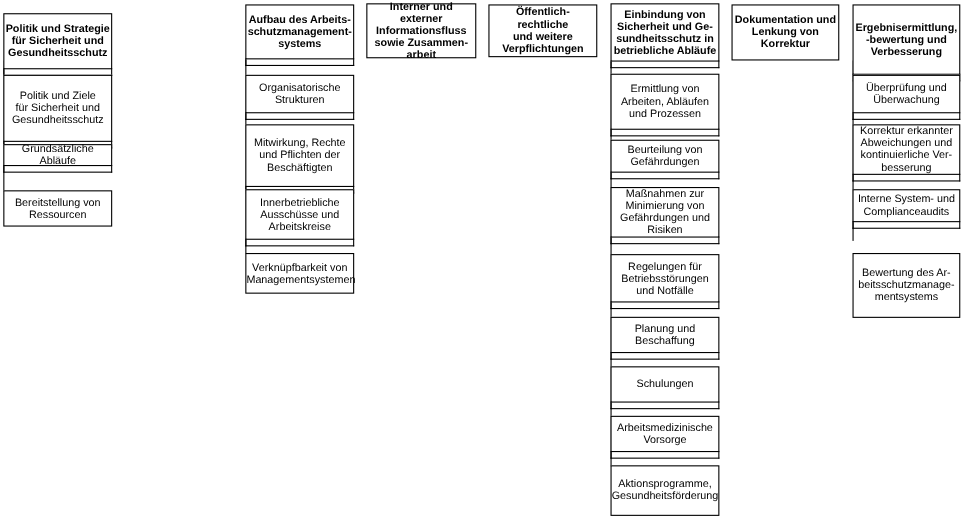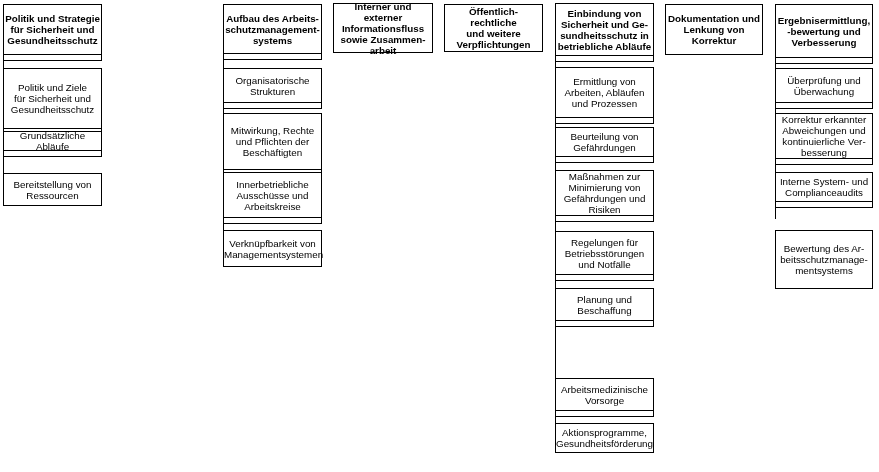--- a/index.html
+++ b/index.html
@@ -47,21 +47,21 @@
   }
   .lbl { white-space: pre-line; display: block; width: 100%; padding: 0 1px; }
 </style>
 </head>
 <body>
 
 <div id="stage">
 
   <div class="col" style="left:3px;width:99px">
     <div class="spine" style="top:55px;height:119px"></div>
-    <div class="box hdr band" style="top:4px;height:51px">
+    <div class="box hdr band" style="top:12px;height:51px">
       <span class="lbl">Politik und Strategie
 für Sicherheit und
 Gesundheitsschutz</span>
     </div>
     <div class="box band" style="top:68px;height:61px">
       <span class="lbl">Politik und Ziele
 für Sicherheit und
 Gesundheitsschutz</span>
     </div>
     <div class="box band" style="top:131px;height:20px">
@@ -144,41 +144,44 @@
     </div>
     <div class="box band" style="top:231px;height:44px">
       <span class="lbl">Regelungen für
 Betriebsstörungen
 und Notfälle</span>
     </div>
     <div class="box band" style="top:288px;height:33px">
       <span class="lbl">Planung und
 Beschaffung</span>
     </div>
+    <div class="box band" style="top:333px;height:33px">
+      <span class="lbl">Schulungen</span>
+    </div>
     <div class="box band" style="top:378px;height:33px">
       <span class="lbl">Arbeitsmedizinische
 Vorsorge</span>
     </div>
-    <div class="box" style="top:423px;height:30px">
+    <div class="box" style="top:423px;height:46px">
       <span class="lbl">Aktionsprogramme,
 Gesundheitsförderung</span>
     </div>
   </div>
 
   <div class="col" style="left:665px;width:98px">
     <div class="box hdr" style="top:4px;height:51px">
       <span class="lbl">Dokumentation und
 Lenkung von
 Korrektur</span>
     </div>
   </div>
 
   <div class="col" style="left:775px;width:98px">
     <div class="spine" style="top:55px;height:164px"></div>
-    <div class="box hdr band" style="top:4px;height:54px">
+    <div class="box hdr band" style="top:4px;height:64px">
       <span class="lbl">Ergebnisermittlung,
 -bewertung und
 Verbesserung</span>
     </div>
     <div class="box band" style="top:68px;height:35px">
       <span class="lbl">Überprüfung und
 Überwachung</span>
     </div>
     <div class="box band" style="top:113px;height:46px">
       <span class="lbl">Korrektur erkannter

